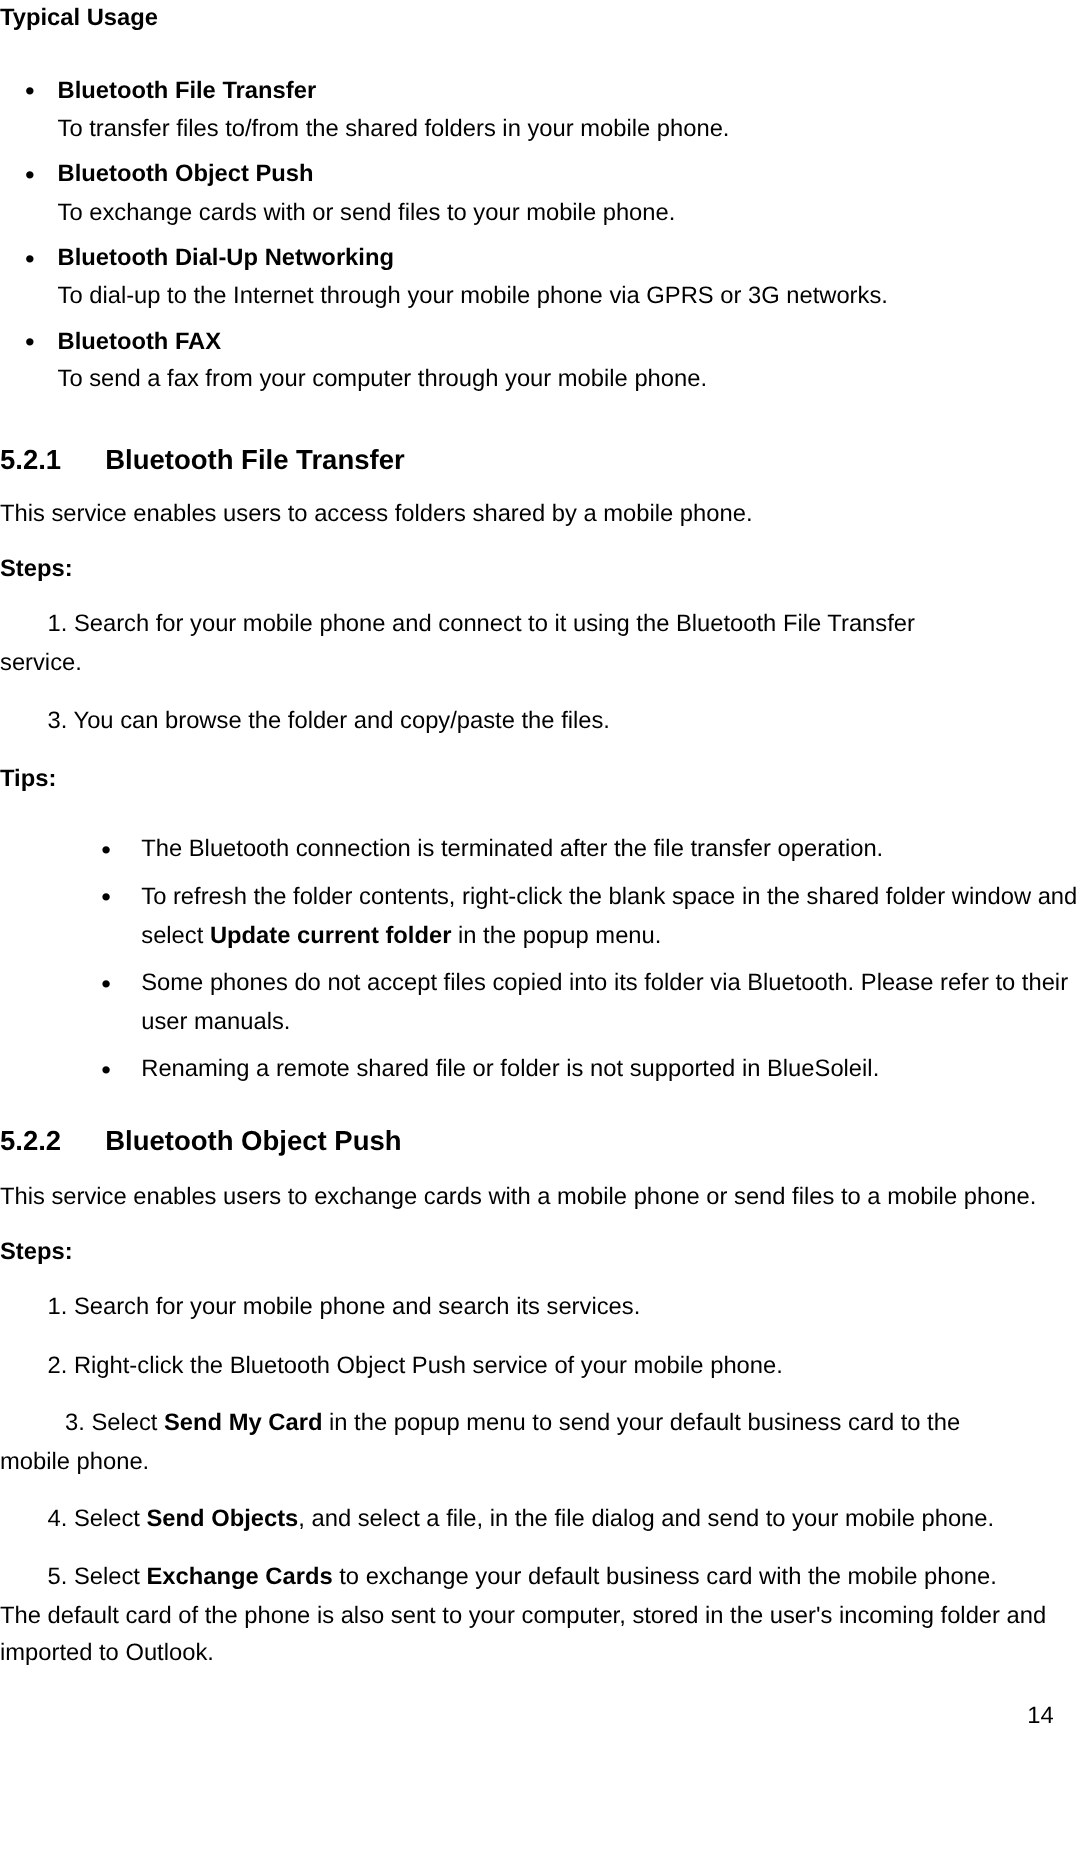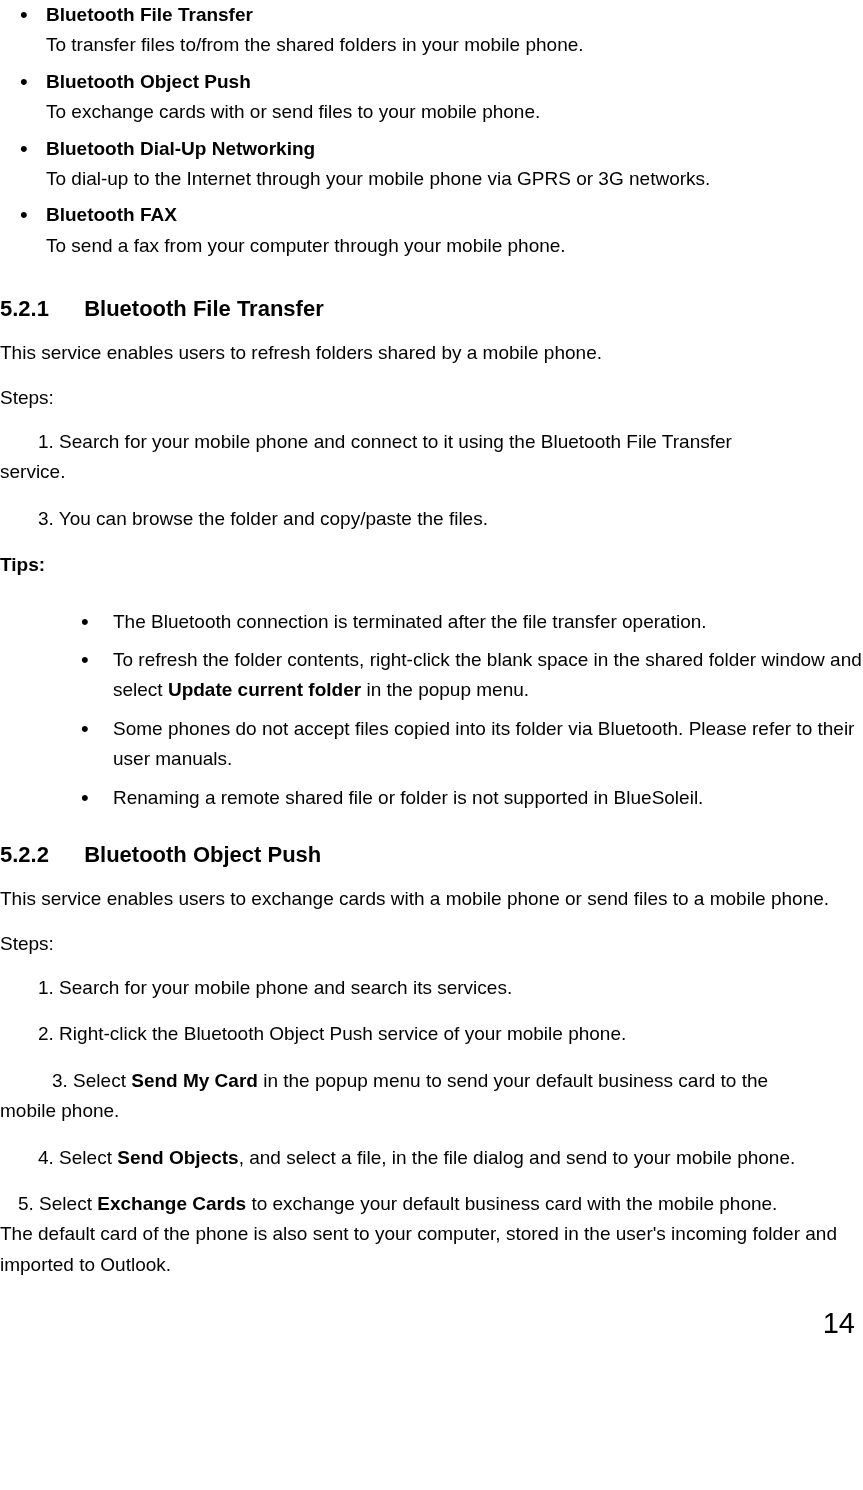--- a/index.html
+++ b/index.html
@@ -42,21 +42,21 @@
       display: block;
     }
     h2.sec {
       font-size: 22px;
       font-weight: bold;
       margin-top: 18px;
       margin-bottom: 12px;
     }
     .sec-num { display: inline-block; min-width: 78px; }
     .para { margin-bottom: 14px; }
-    .steps-label { font-weight: normal; margin-bottom: 14px; }
+    .steps-label { font-weight: bold; margin-bottom: 14px; }
     .step-row { margin-bottom: 16px; padding-left: 38px; text-indent: 0; }
     .tips-label { font-weight: bold; margin-bottom: 26px; }
     ul.tips-list {
       list-style: none;
       padding-left: 70px;
       margin-bottom: 24px;
       margin-left: 33px;
     }
     ul.tips-list > li {
       position: relative;
@@ -66,31 +66,32 @@
     ul.tips-list > li::before {
       content: "•";
       position: absolute;
       left: -22px;
       font-size: 22px;
       line-height: 1.4;
     }
     .bold-inline { font-weight: bold; }
     .page-number {
       text-align: right;
-      font-size: 29px;
-      padding-right: 8px;
+      font-size: 19px;
+      padding-right: 20px;
       margin-top: 20px;
     }
     .step-multi { padding-left: 0; margin-bottom: 16px; }
   </style>
 </head>
 <body>
 
 <div class="page">
 
+  <div class="title-bold">Typical Usage</div>
 
   <ul class="bullet-list">
     <li>
       <span class="item-title">Bluetooth File Transfer</span><br>
       <span class="item-desc">To transfer files to/from the shared folders in your mobile phone.</span>
     </li>
     <li>
       <span class="item-title">Bluetooth Object Push</span><br>
       <span class="item-desc">To exchange cards with or send files to your mobile phone.</span>
     </li>
@@ -102,21 +103,21 @@
       <span class="item-title">Bluetooth FAX</span><br>
       <span class="item-desc">To send a fax from your computer through your mobile phone.</span>
     </li>
   </ul>
 
   <h2 class="sec">
     <span class="sec-num">5.2.1</span>
     <span>Bluetooth File Transfer</span>
   </h2>
 
-  <div class="para">This service enables users to refresh folders shared by a mobile phone.</div>
+  <div class="para">This service enables users to access folders shared by a mobile phone.</div>
 
   <div class="steps-label">Steps:</div>
 
   <div class="step-multi">
     <div><span style="padding-left:38px;">1. Search for your mobile phone and connect to it using the Bluetooth File Transfer</span></div>
     <div>service.</div>
   </div>
   <div class="step-row">3. You can browse the folder and copy/paste the files.</div>
 
   <div class="tips-label">Tips:</div>
@@ -148,20 +149,20 @@
     </div>
     <div>mobile phone.</div>
   </div>
 
   <div class="step-row">
     <span>4. Select </span><span class="bold-inline">Send Objects</span><span>, and select a file, in the file dialog and send to your mobile phone.</span>
   </div>
 
   <div class="step-multi">
     <div>
-      <span style="padding-left:18px;text-align:right;">5. Select </span><span class="bold-inline">Exchange Cards</span><span> to exchange your default business card with the mobile phone.</span>
+      <span style="padding-left:38px;text-align:right;">5. Select </span><span class="bold-inline">Exchange Cards</span><span> to exchange your default business card with the mobile phone.</span>
     </div>
     <div>The default card of the phone is also sent to your computer, stored in the user's incoming folder and imported to Outlook.</div>
   </div>
 
   <div class="page-number">14</div>
 
 </div>
 
 </body></html>

